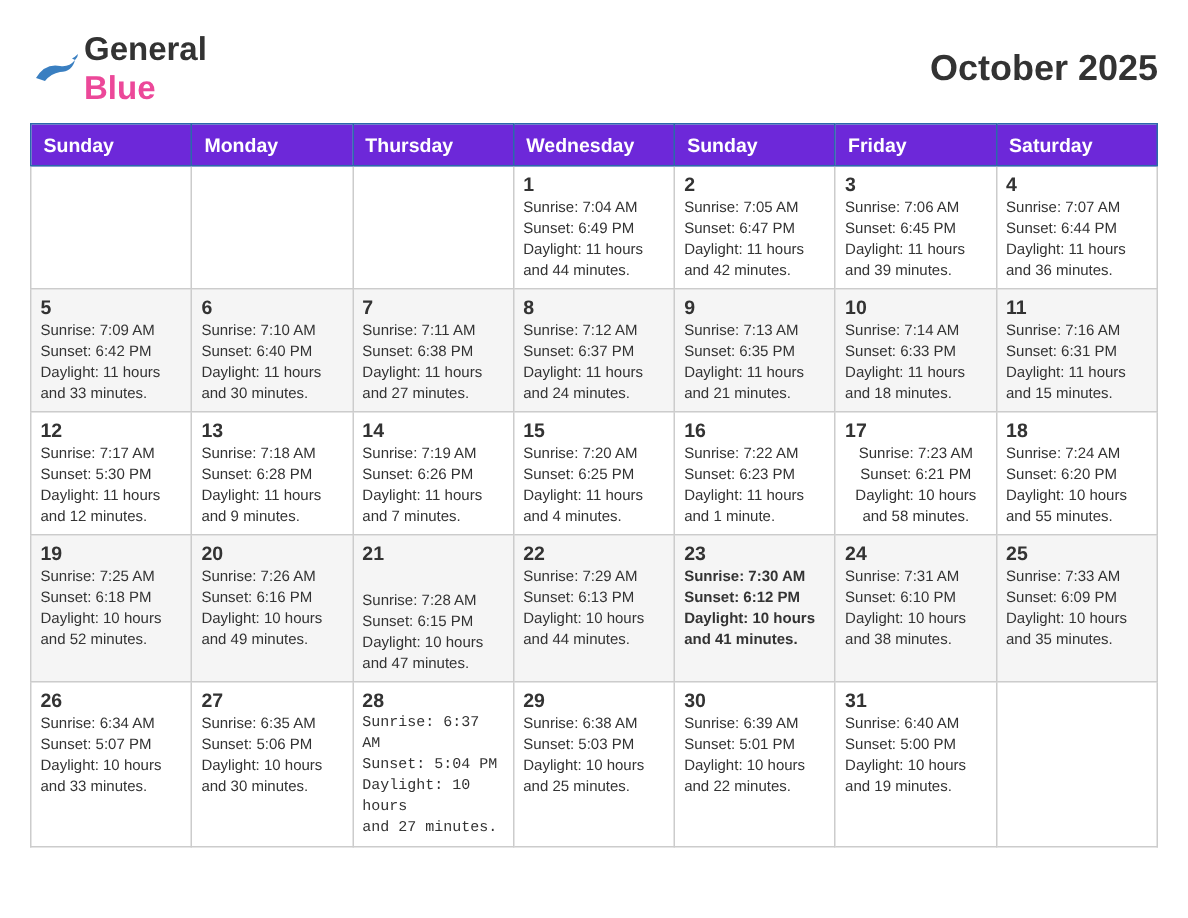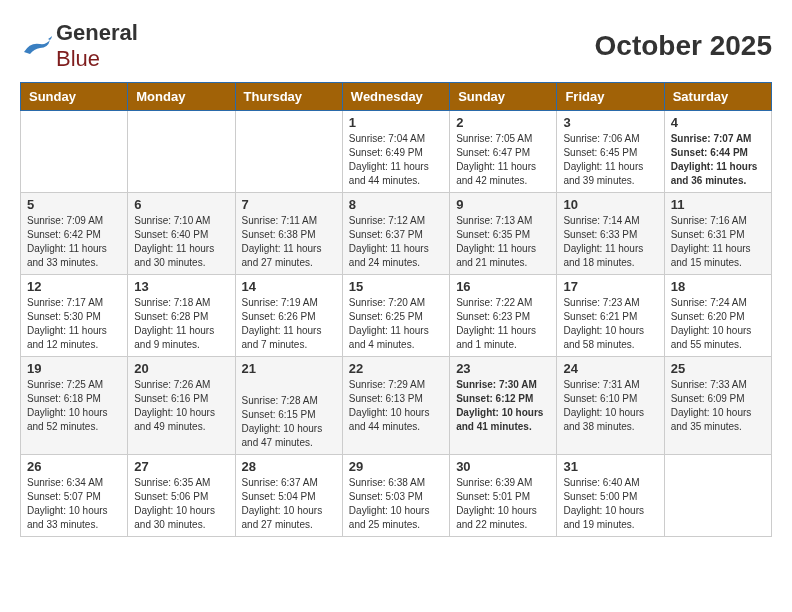--- a/index.html
+++ b/index.html
@@ -23,35 +23,35 @@
     }
     .logo-line {
       display: flex;
       align-items: center;
       gap: 4px;
     }
     .title-section {
       text-align: right;
     }
     .month-title {
-      font-size: 28px;
+      font-size: 24px;
       font-weight: bold;
       color: #333;
     }
     .location {
       font-size: 15px;
       color: #555;
     }
     .calendar {
       width: 100%;
       border-collapse: collapse;
       border: 1px solid #ccc;
     }
     .calendar th {
-      background-color: #a16207;
+      background-color: #6d28d9;
       color: #fff;
       text-align: left;
       padding: 6px 8px;
       font-size: 13px;
       border: 1px solid #2a6aaa;
     }
     .calendar td {
       vertical-align: top;
       border: 1px solid #ccc;
       padding: 4px 6px;
@@ -84,21 +84,21 @@
 
 <div class="header">
   <div class="logo">
     <div class="logo-line">
       <svg width="32" height="24" viewBox="0 0 32 24">
         <path d="M4 18 Q10 8 20 10 Q26 11 30 6 Q28 14 20 14 Q14 15 10 20 Z" fill="#3a7fc1"></path>
         <path d="M30 6 Q32 4 32 2 Q30 4 28 5 Z" fill="#3a7fc1"></path>
       </svg>
       <div>
         <span style="font-size:22px;font-weight:bold;color:#333;">General</span><br>
-        <span style="font-size:22px;font-weight:normal;color:#7f1d1d;">Blue</span>
+        <span style="font-size:22px;font-weight:bold;color:#ec4899;">Blue</span>
       </div>
     </div>
   </div>
   <div class="title-section">
     <div class="month-title">October 2025</div>
   </div>
 </div>
 
 <table class="calendar">
   <thead>
@@ -133,21 +133,21 @@
         </td>
         <td>
           <div class="day-number">3</div>
           <div class="day-info" style="white-space: pre-line;">Sunrise: 7:06 AM
 Sunset: 6:45 PM
 Daylight: 11 hours
 and 39 minutes.</div>
         </td>
         <td>
           <div class="day-number">4</div>
-          <div class="day-info" style="white-space: pre-line; font-weight: bold;">Sunrise: 7:07 AM
+          <div class="day-info" style="white-space: pre-line;">Sunrise: 7:07 AM
 Sunset: 6:44 PM
 Daylight: 11 hours
 and 36 minutes.</div>
         </td>
       </tr>
       <tr class="row-even">
         <td>
           <div class="day-number">5</div>
           <div class="day-info" style="white-space: pre-line;">Sunrise: 7:09 AM
 Sunset: 6:42 PM
@@ -228,21 +228,21 @@
         </td>
         <td>
           <div class="day-number">16</div>
           <div class="day-info" style="white-space: pre-line;">Sunrise: 7:22 AM
 Sunset: 6:23 PM
 Daylight: 11 hours
 and 1 minute.</div>
         </td>
         <td>
           <div class="day-number">17</div>
-          <div class="day-info" style="white-space: pre-line;">Sunrise: 7:23 AM
+          <div class="day-info" style="white-space: pre-line; text-align: center;">Sunrise: 7:23 AM
 Sunset: 6:21 PM
 Daylight: 10 hours
 and 58 minutes.</div>
         </td>
         <td>
           <div class="day-number">18</div>
           <div class="day-info" style="white-space: pre-line;">Sunrise: 7:24 AM
 Sunset: 6:20 PM
 Daylight: 10 hours
 and 55 minutes.</div>
@@ -309,21 +309,21 @@
         </td>
         <td>
           <div class="day-number">27</div>
           <div class="day-info" style="white-space: pre-line;">Sunrise: 6:35 AM
 Sunset: 5:06 PM
 Daylight: 10 hours
 and 30 minutes.</div>
         </td>
         <td>
           <div class="day-number">28</div>
-          <div class="day-info" style="white-space: pre-line;">Sunrise: 6:37 AM
+          <div class="day-info" style="white-space: pre-line; font-family: Liberation Mono, monospace;">Sunrise: 6:37 AM
 Sunset: 5:04 PM
 Daylight: 10 hours
 and 27 minutes.</div>
         </td>
         <td>
           <div class="day-number">29</div>
           <div class="day-info" style="white-space: pre-line;">Sunrise: 6:38 AM
 Sunset: 5:03 PM
 Daylight: 10 hours
 and 25 minutes.</div>

